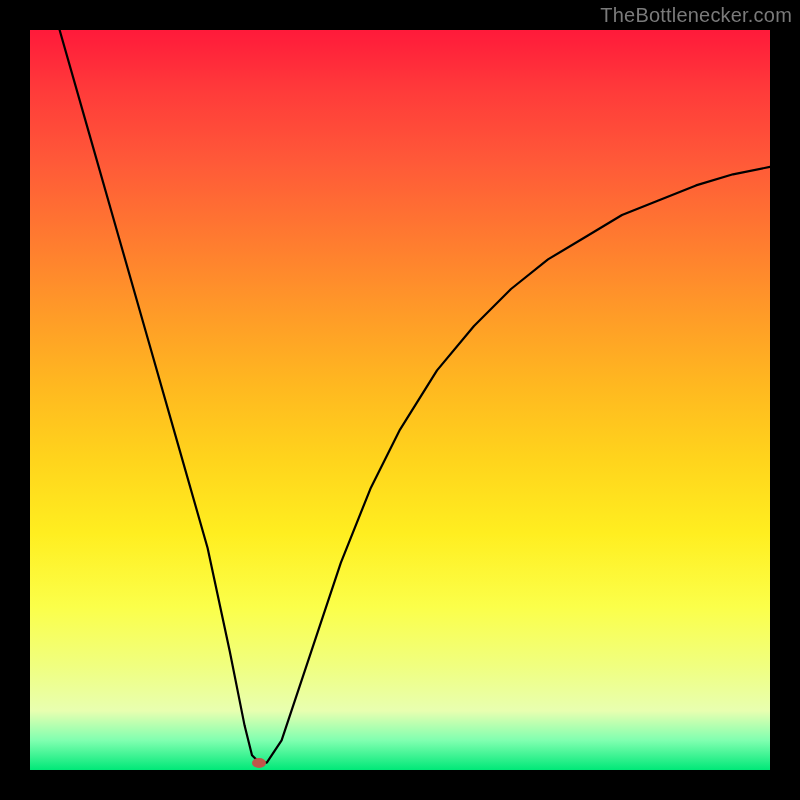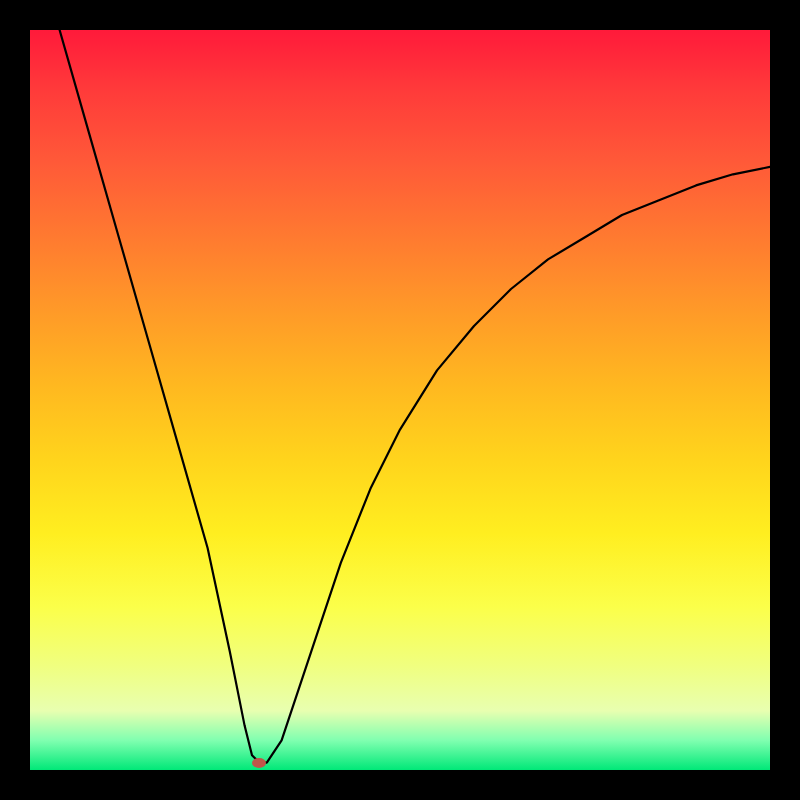--- a/index.html
+++ b/index.html
@@ -59,13 +59,14 @@
 </head>
 <body>
 
 <div class="frame">
   <div class="plot-area">
     <svg class="curve" viewBox="0 0 740 740" preserveAspectRatio="none">
       <path id="curve-path" fill="none" stroke="#000" stroke-width="2.2" stroke-linecap="round" stroke-linejoin="round" d="M29.60 0.00 L59.20 103.60 L88.80 207.20 L118.40 310.80 L148.00 414.40 L177.60 518.00 L199.80 621.60 L214.60 695.60 L222.00 725.20 L229.40 732.60 L236.80 732.60 L251.60 710.40 L281.20 621.60 L310.80 532.80 L340.40 458.80 L370.00 399.60 L407.00 340.40 L444.00 296.00 L481.00 259.00 L518.00 229.40 L555.00 207.20 L592.00 185.00 L629.00 170.20 L666.00 155.40 L703.00 144.30 L740.00 136.90"></path>
     </svg>
     <div id="marker" class="marker" style="left: 229.4px; top: 732.6px;"></div>
   </div>
+  <div class="watermark">TheBottlenecker.com</div>
 </div>
 
 </body></html>

